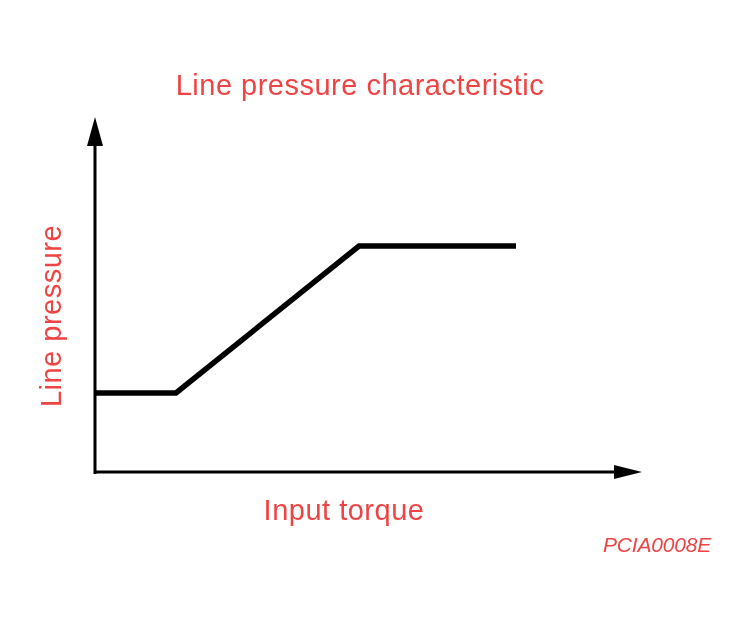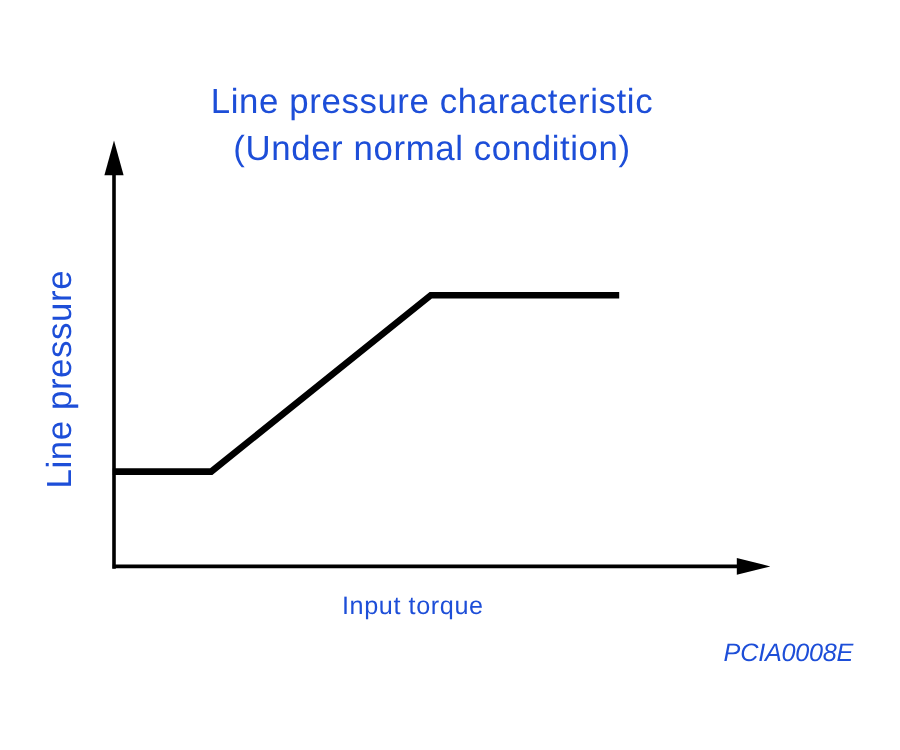--- a/index.html
+++ b/index.html
@@ -6,21 +6,21 @@
     margin: 0;
     padding: 0;
     background: #ffffff;
   }
   .figure-canvas {
     position: relative;
     width: 750px;
     height: 625px;
     background: #ffffff;
     font-family: "Liberation Sans", "DejaVu Sans", sans-serif;
-    color: #1d4ed8;
+    color: #ef4444;
     overflow: hidden;
   }
   .chart-svg {
     position: absolute;
     left: 0;
     top: 0;
     width: 750px;
     height: 625px;
   }
   .axis-stroke {
@@ -56,21 +56,21 @@
     transform: translate(-50%, -50%) rotate(-90deg);
     font-size: 29px;
     letter-spacing: 0.5px;
     white-space: nowrap;
   }
   .x-axis-label {
     position: absolute;
     left: 344px;
     top: 494px;
     transform: translateX(-50%);
-    font-size: 21px;
+    font-size: 29px;
     letter-spacing: 0.5px;
     white-space: nowrap;
   }
   .figure-code {
     position: absolute;
     left: 603px;
     top: 533px;
     font-size: 21px;
     letter-spacing: -0.2px;
     white-space: nowrap;
@@ -85,21 +85,20 @@
   <svg class="chart-svg" viewBox="0 0 750 625" xmlns="http://www.w3.org/2000/svg">
     <polyline class="axis-stroke" points="95,474 95,143"></polyline>
     <polygon class="arrow-fill" points="95,117 87,146 103,146"></polygon>
     <polyline class="axis-stroke" points="94,472 621,472"></polyline>
     <polygon class="arrow-fill" points="642,472 614,465 614,479"></polygon>
     <polyline class="curve-stroke" points="94,393 176,393 359,246 516,246"></polyline>
   </svg>
 
   <div class="chart-title">
     <div>Line pressure characteristic</div>
-    <div>(Under normal condition)</div>
   </div>
 
   <div class="y-axis-label">Line pressure</div>
 
   <div class="x-axis-label">Input torque</div>
 
   <div class="figure-code">PCIA0008E</div>
 
 </div>
 

